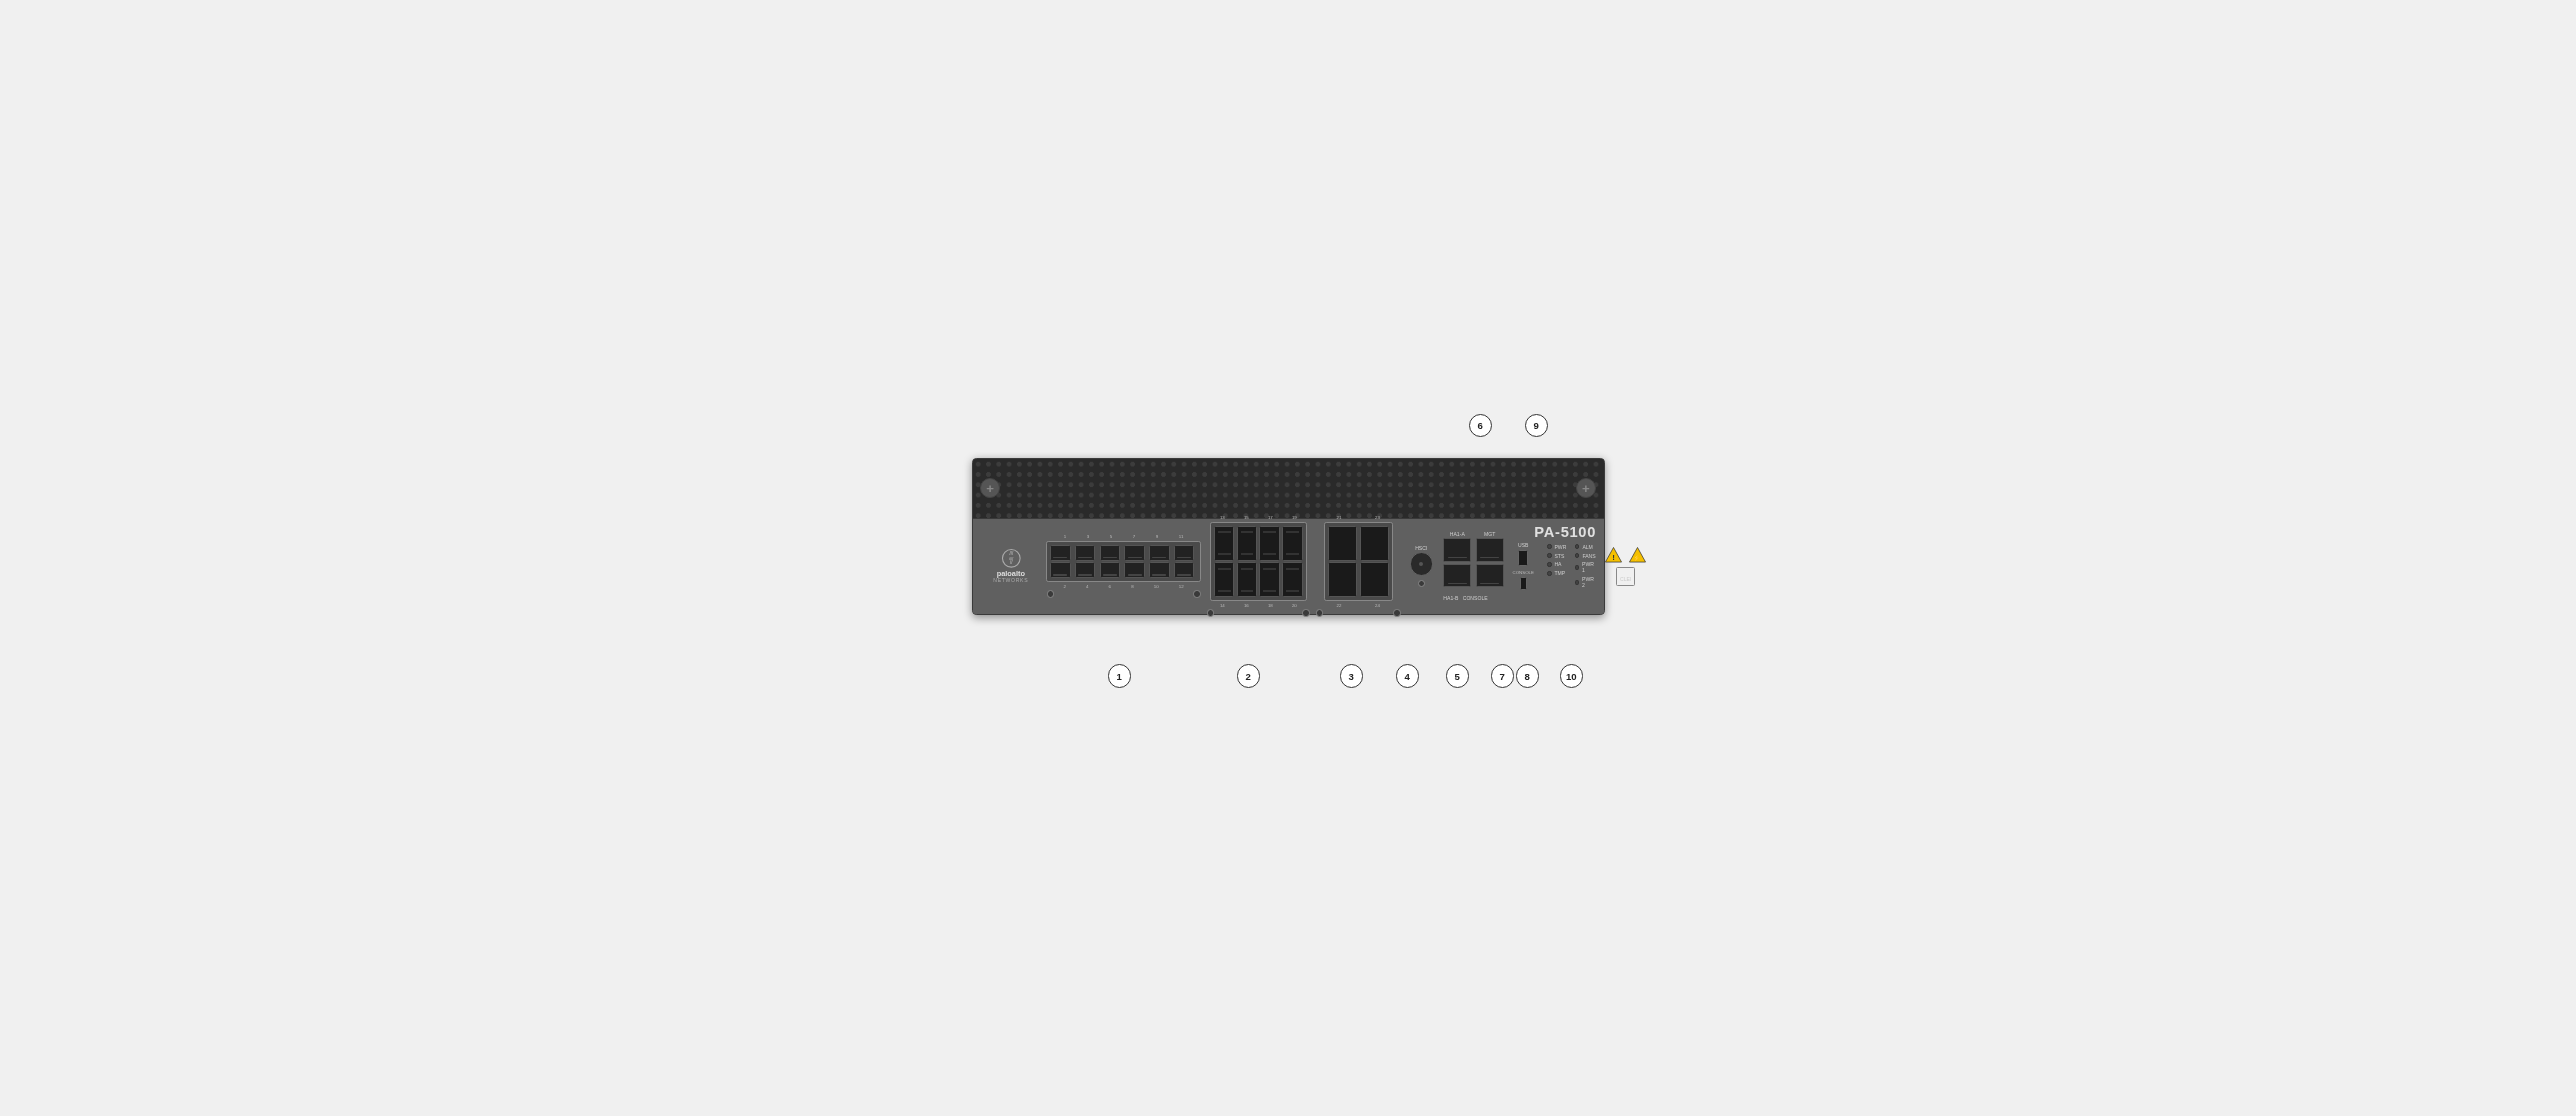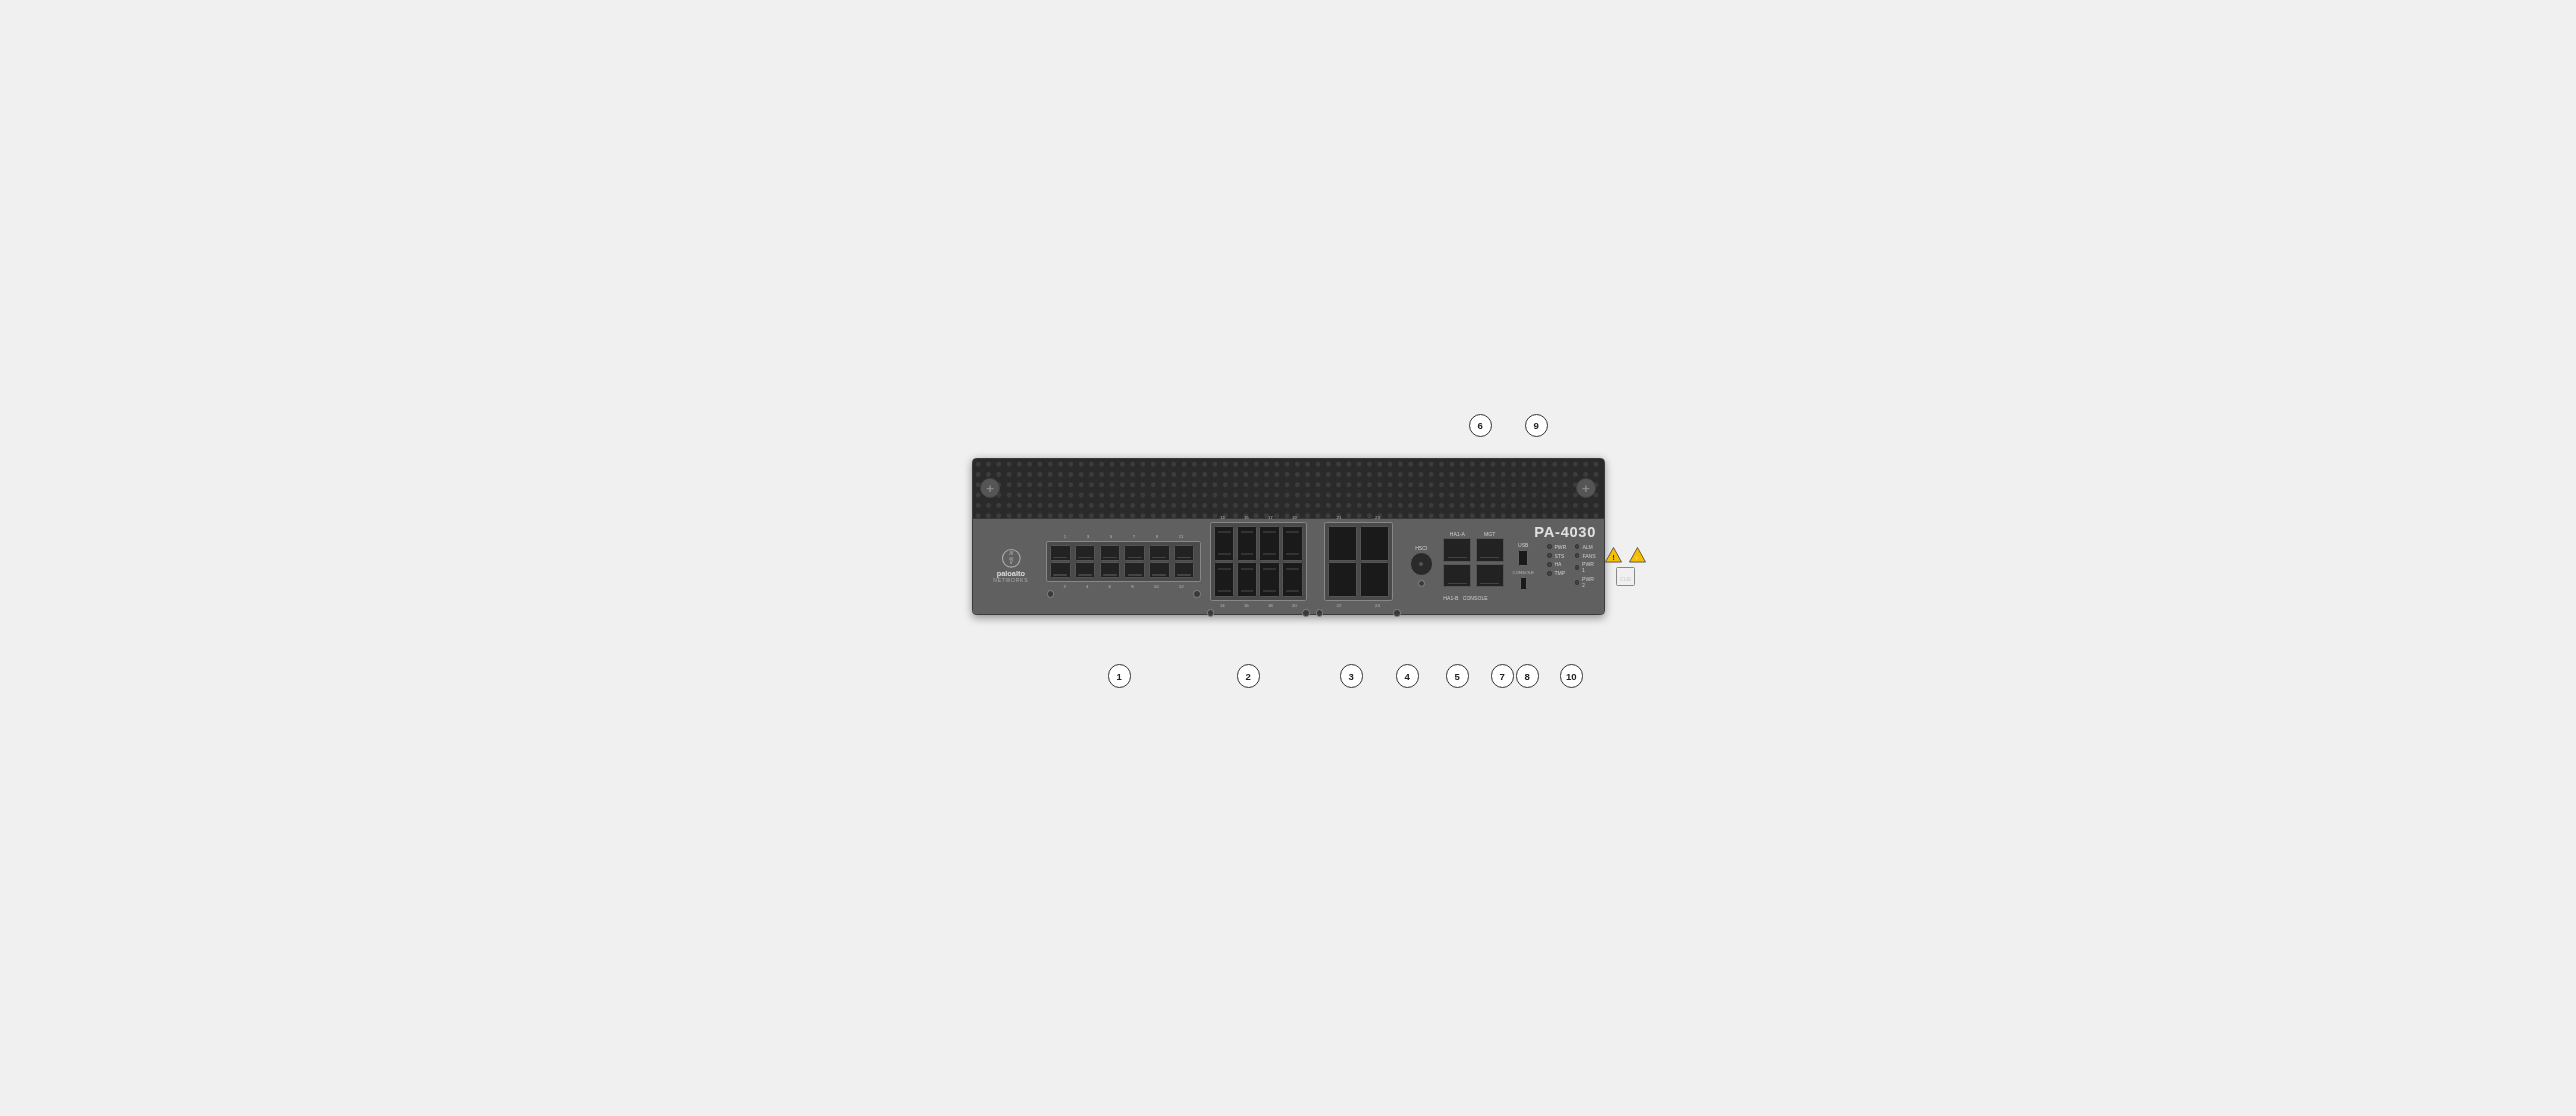--- a/index.html
+++ b/index.html
@@ -563,21 +563,21 @@
             <svg width="19" height="19" viewBox="0 0 26 26">
               <polygon points="13,2 24,22 2,22" fill="#f5c000" stroke="#333" stroke-width="1"></polygon>
               <text x="13" y="19" text-anchor="middle" font-size="8" font-weight="bold" fill="#333">⚡</text>
             </svg>
           </div>
           <div style="border:0.7px solid #888;border-radius:1.5px;padding:1.5px 2.9px;">
             <span style="font-size:5.1px;color:#ccc;">CLEI</span>
           </div>
         </div>
 
-        <div class="model-name">PA-4030</div>
+        <div class="model-name">PA-5100</div>
 
       </div>
     </div>
 
     <div class="callout" style="position:absolute; bottom:14.7px; left:136px;">
       <span>1</span>
     </div>
 
     <div class="callout" style="position:absolute; bottom:14.7px; left:265px;">
       <span>2</span>

